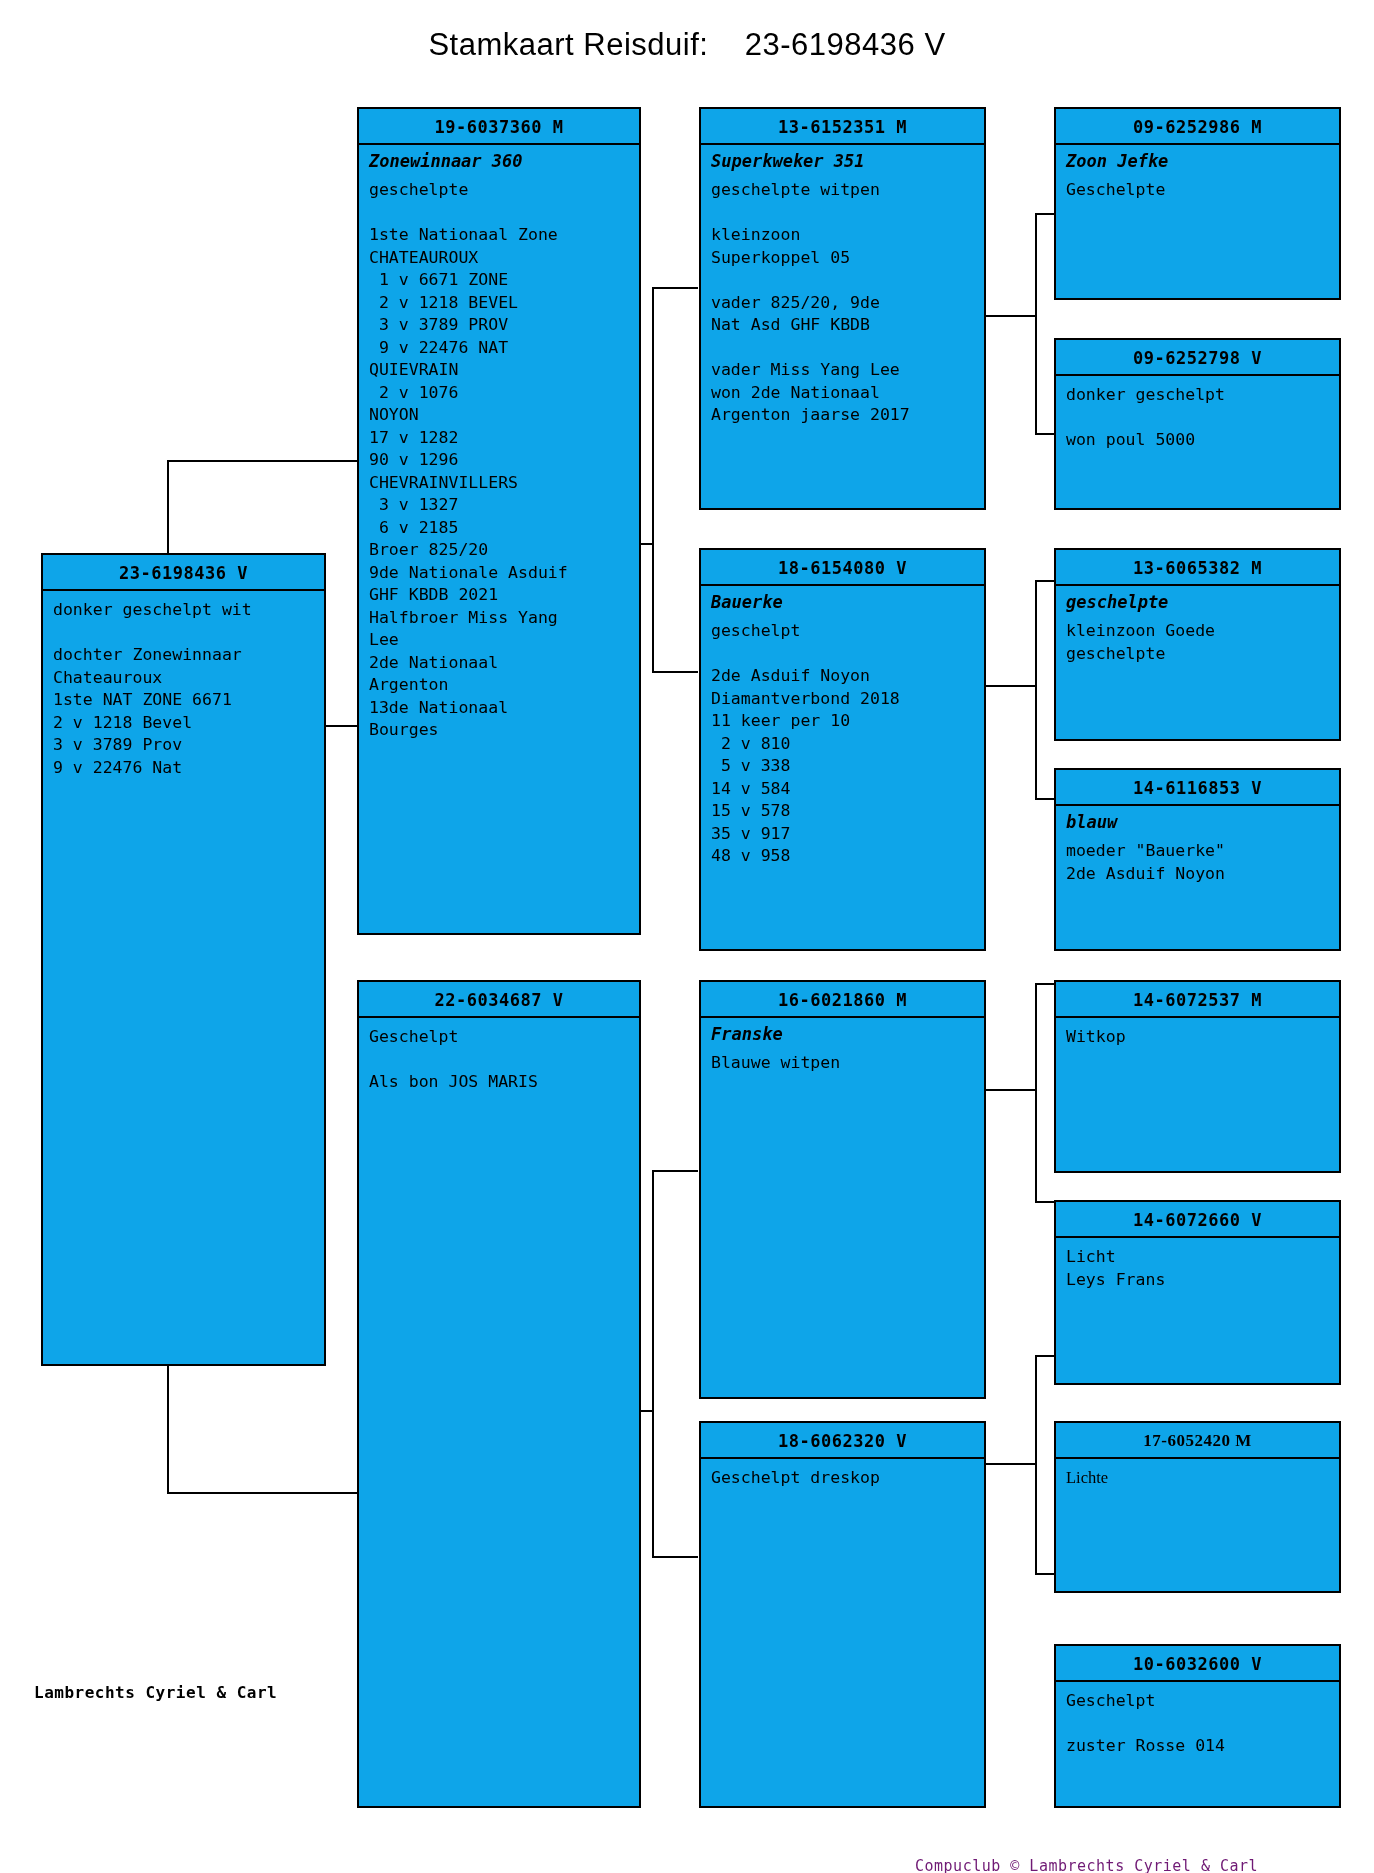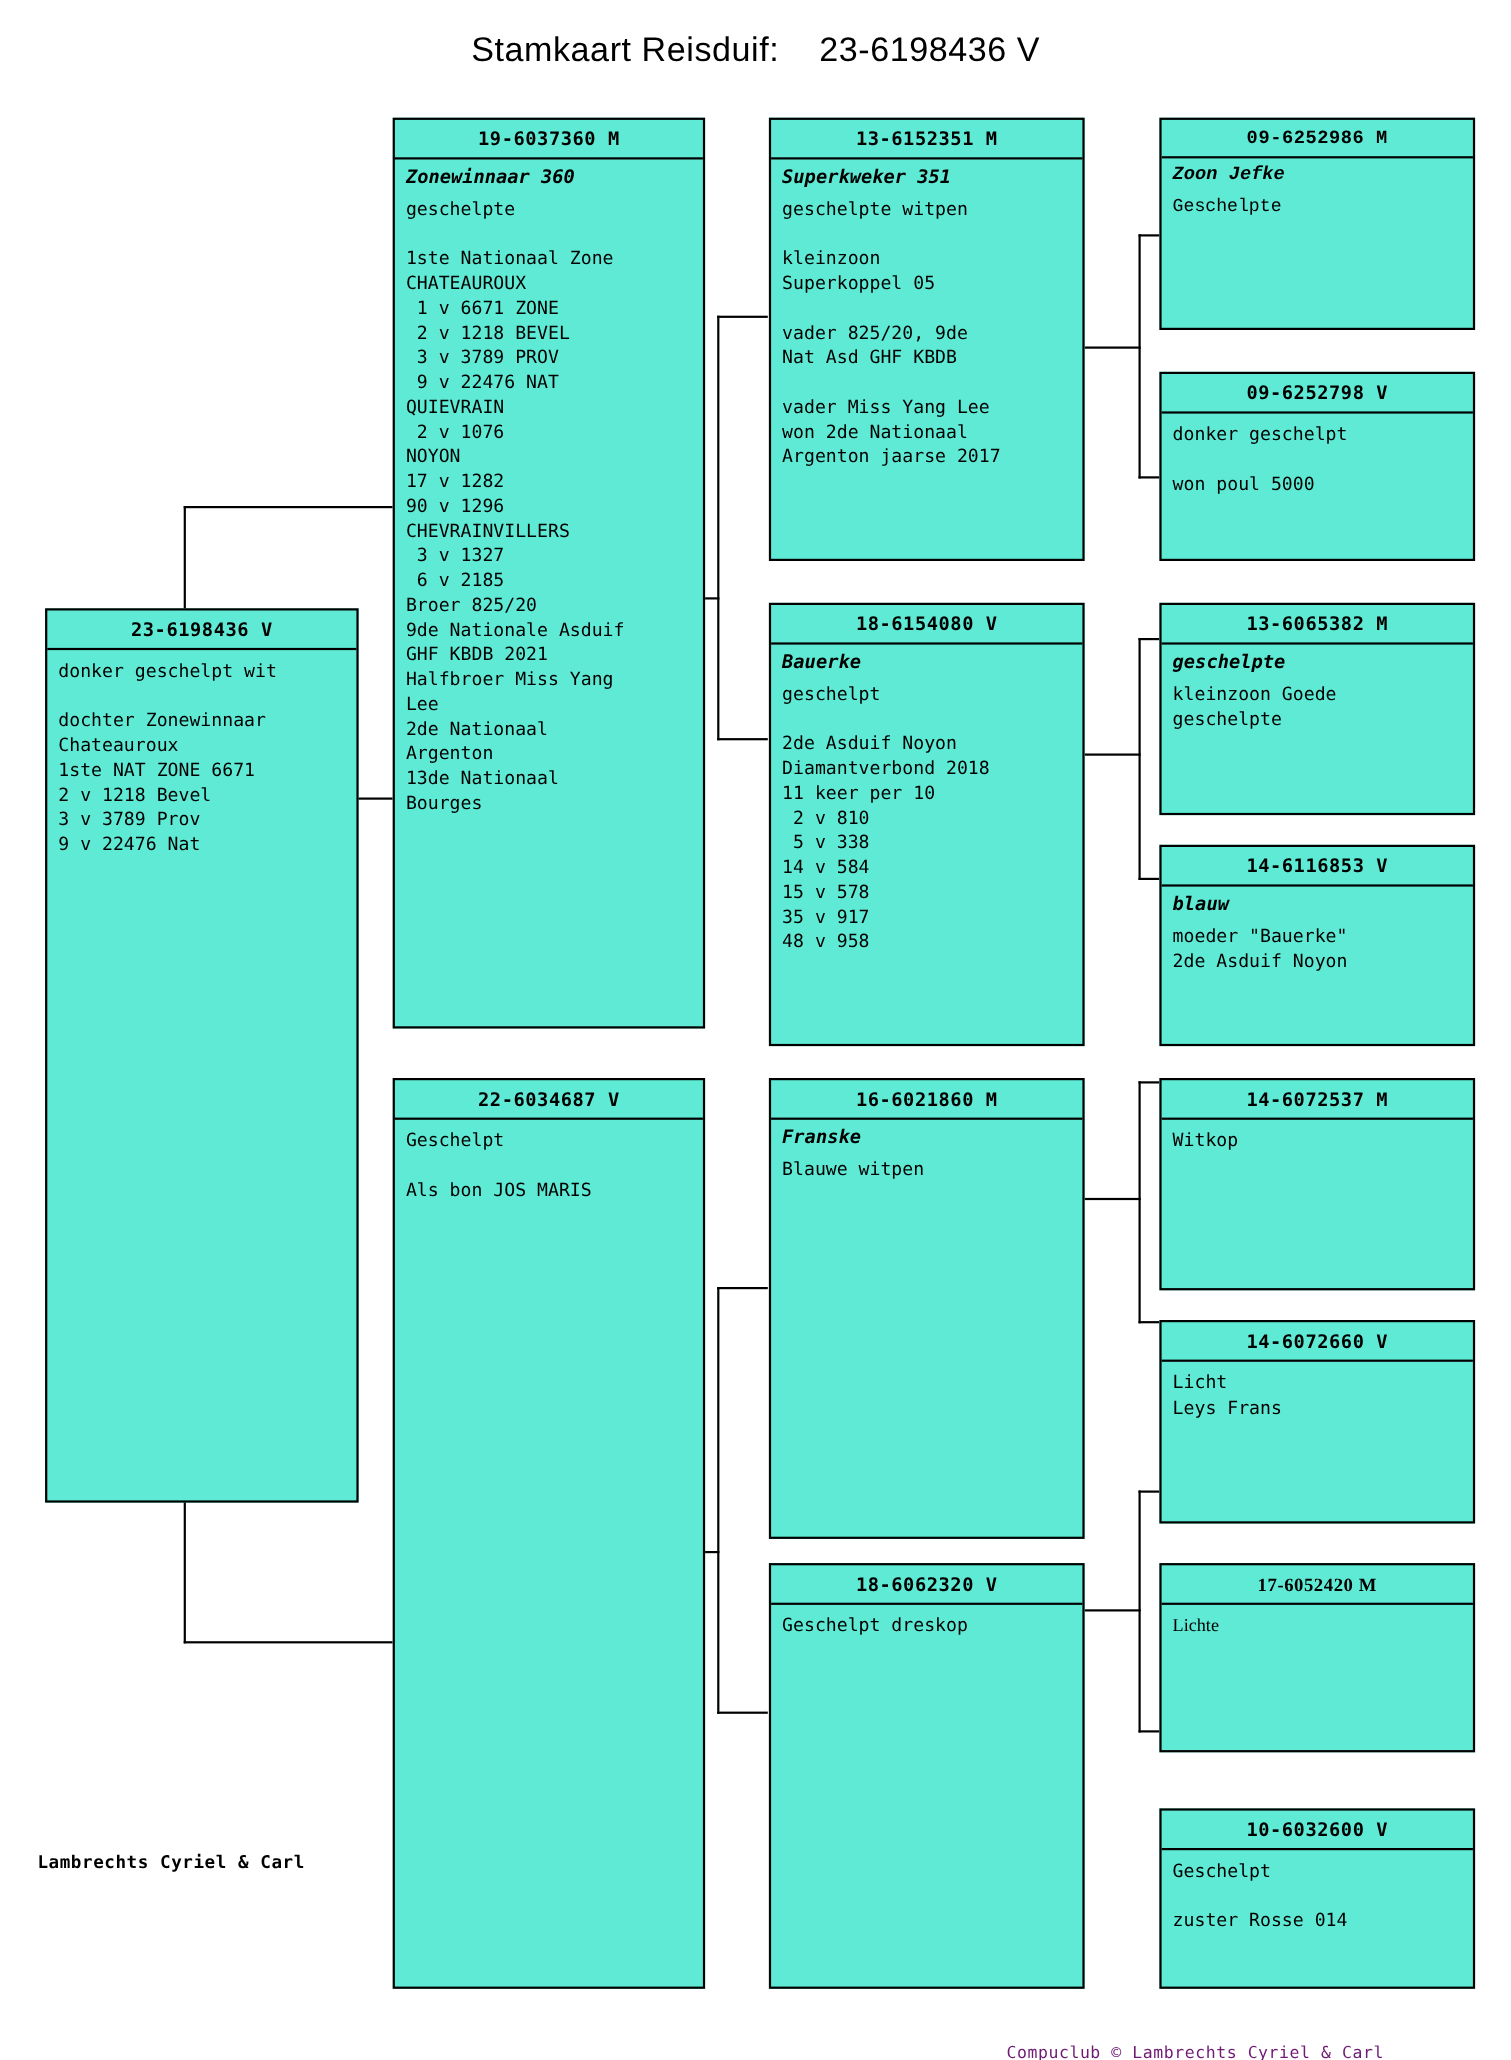--- a/index.html
+++ b/index.html
@@ -29,21 +29,21 @@
     text-align: center;
     font-family: "Liberation Sans", sans-serif;
     font-size: 31px;
     letter-spacing: 0.5px;
     white-space: pre;
   }
   .box {
     position: absolute;
     border: 2px solid #000;
     box-sizing: border-box;
-    background: #5eead4;
+    background: #0ea5e9;
     padding: 0;
   }
   .box .hdr {
     text-align: center;
     font-weight: bold;
     font-size: 17px;
     letter-spacing: 0.5px;
     padding-top: 8px;
     padding-bottom: 4px;
   }
@@ -218,21 +218,21 @@
     <div class="sub">Franske</div>
     <div class="body">Blauwe witpen</div>
   </div>
 
   <div class="box" style="left:699px; top:1396px; width:287px; height:387px;">
     <div class="hdr">18-6062320 V</div>
     <div class="rule"></div>
     <div class="body">Geschelpt dreskop</div>
   </div>
 
-  <div class="box" style="left:1054px; top:82px; width:287px; height:193px;font-family:Liberation Mono, monospace;">
+  <div class="box" style="left:1054px; top:82px; width:287px; height:193px;">
     <div class="hdr">09-6252986 M</div>
     <div class="rule"></div>
     <div class="sub">Zoon Jefke</div>
     <div class="body">Geschelpte</div>
   </div>
 
   <div class="box" style="left:1054px; top:313px; width:287px; height:172px;">
     <div class="hdr">09-6252798 V</div>
     <div class="rule"></div>
     <div class="body">donker geschelpt

